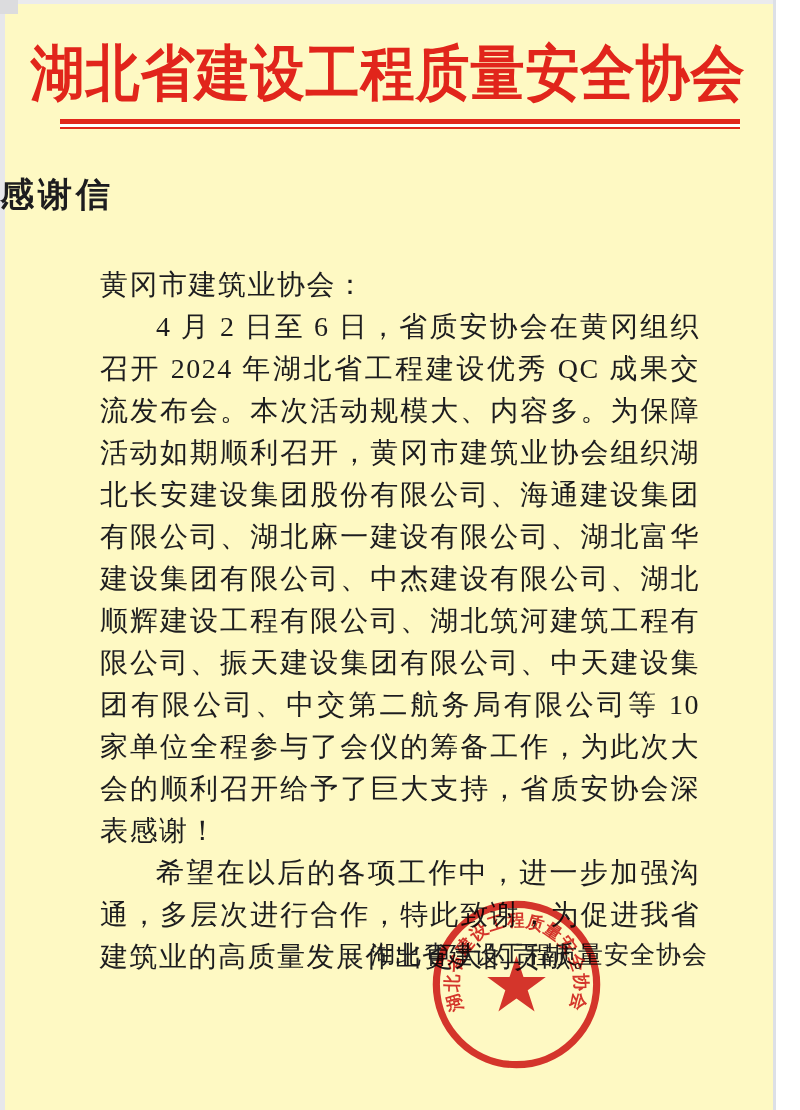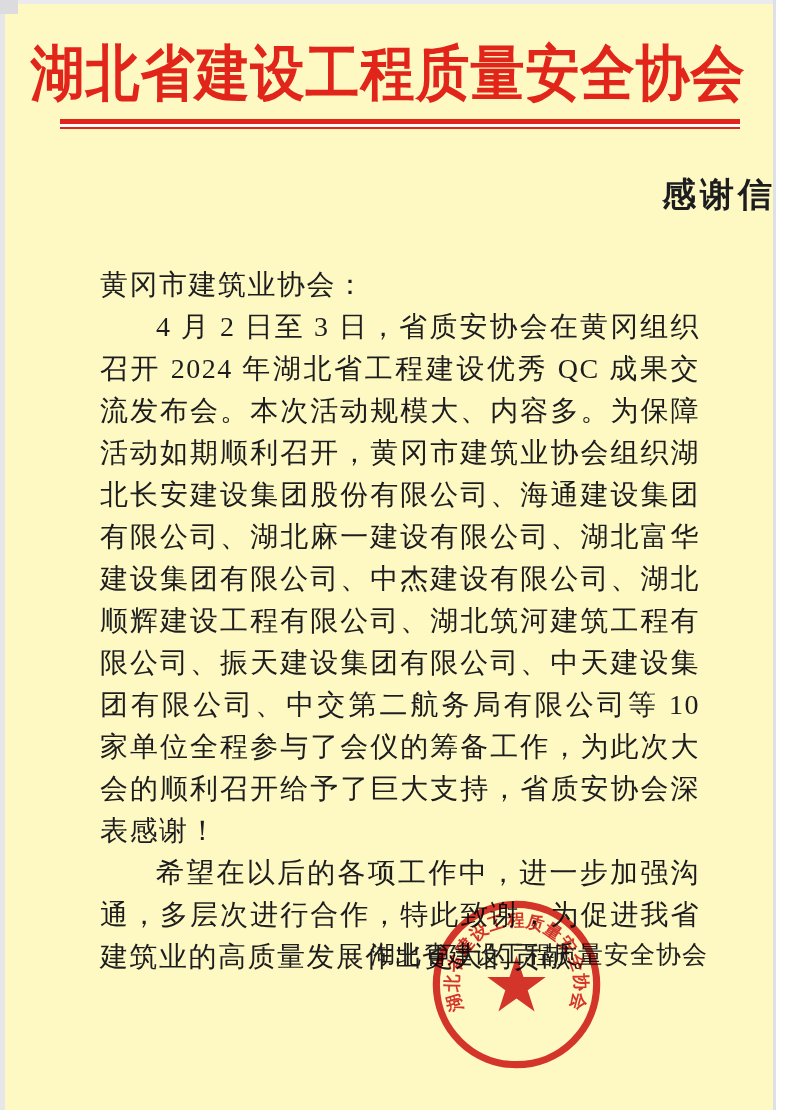--- a/index.html
+++ b/index.html
@@ -27,21 +27,21 @@
     transform-origin:top center;
     white-space:nowrap;
   }
   .rule{position:absolute;left:60px;top:119px;width:680px;}
   .rule-thick{height:5px;background:var(--brand-red,#e1251b);}
   .rule-gap{height:3px;background:#ffffff;}
   .rule-thin{height:2px;background:var(--brand-red,#e1251b);}
 
   .title{
     position:absolute;top:172px;left:0;width:100%;
-    margin:0;text-align:right;
+    margin:0;text-align:left;
     font-size:34px;font-weight:700;
     color:var(--text-color,#1d1d1f);
     letter-spacing:4px;
     font-family:Liberation Serif, serif;
   }
 
   .body-text{
     position:absolute;top:264px;left:100px;width:600px;
     font-size:28px;line-height:42px;
     color:var(--text-color,#1d1d1f);
@@ -89,21 +89,21 @@
   <div class="rule">
     <div class="rule-thick"></div>
     <div class="rule-gap"></div>
     <div class="rule-thin"></div>
   </div>
 
   <h1 class="title">感谢信</h1>
 
   <div class="body-text">
     <p class="salutation">黄冈市建筑业协会：</p>
-    <p class="para">4 月 2 日至 3 日，省质安协会在黄冈组织召开 2024 年湖北省工程建设优秀 QC 成果交流发布会。本次活动规模大、内容多。为保障活动如期顺利召开，黄冈市建筑业协会组织湖北长安建设集团股份有限公司、海通建设集团有限公司、湖北麻一建设有限公司、湖北富华建设集团有限公司、中杰建设有限公司、湖北顺辉建设工程有限公司、湖北筑河建筑工程有限公司、振天建设集团有限公司、中天建设集团有限公司、中交第二航务局有限公司等 10 家单位全程参与了会仪的筹备工作，为此次大会的顺利召开给予了巨大支持，省质安协会深表感谢！</p>
+    <p class="para">4 月 2 日至 6 日，省质安协会在黄冈组织召开 2024 年湖北省工程建设优秀 QC 成果交流发布会。本次活动规模大、内容多。为保障活动如期顺利召开，黄冈市建筑业协会组织湖北长安建设集团股份有限公司、海通建设集团有限公司、湖北麻一建设有限公司、湖北富华建设集团有限公司、中杰建设有限公司、湖北顺辉建设工程有限公司、湖北筑河建筑工程有限公司、振天建设集团有限公司、中天建设集团有限公司、中交第二航务局有限公司等 10 家单位全程参与了会仪的筹备工作，为此次大会的顺利召开给予了巨大支持，省质安协会深表感谢！</p>
     <p class="para">希望在以后的各项工作中，进一步加强沟通，多层次进行合作，特此致谢，为促进我省建筑业的高质量发展作出更大的贡献。</p>
   </div>
 
   <div class="signature-block">
     <div class="sig-name">湖北省建设工程质量安全协会</div>
   </div>
 
   <svg class="seal" viewBox="0 0 180 180" xmlns="http://www.w3.org/2000/svg">
     <circle class="seal-ring" cx="90" cy="90" r="78" fill="none" stroke-width="7"></circle>
     <path id="sealArc" fill="none" d="M 38.3 114.1 A 57 57 0 1 1 141.7 114.1"></path>

